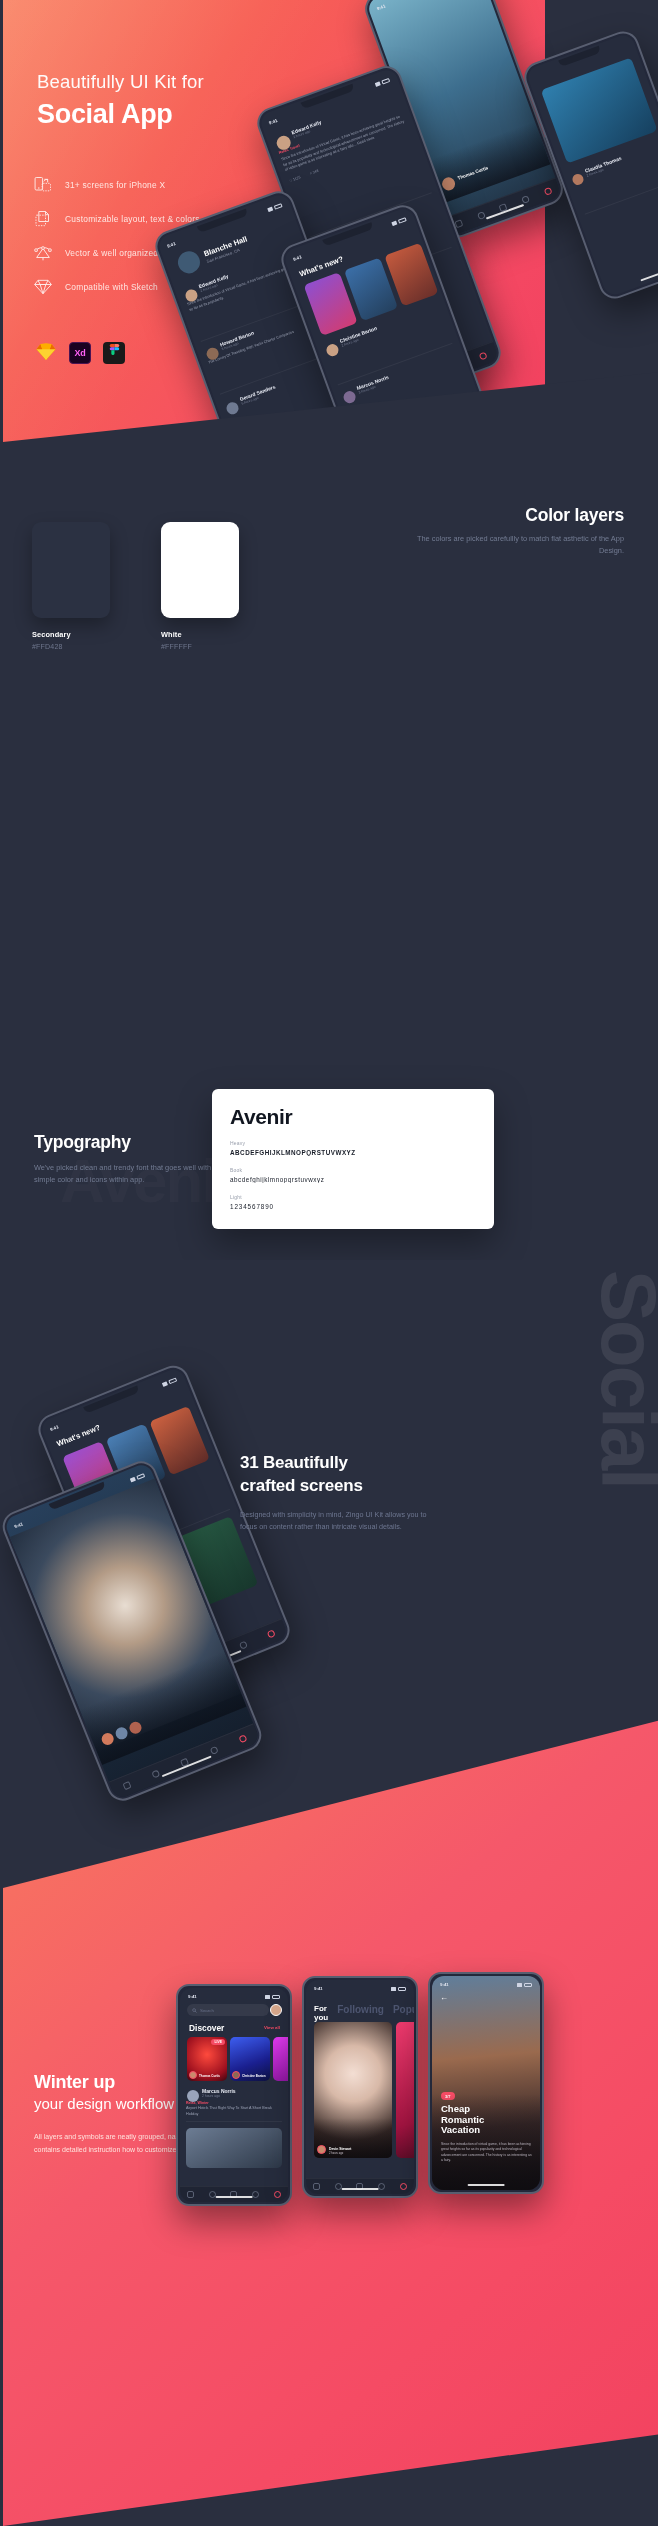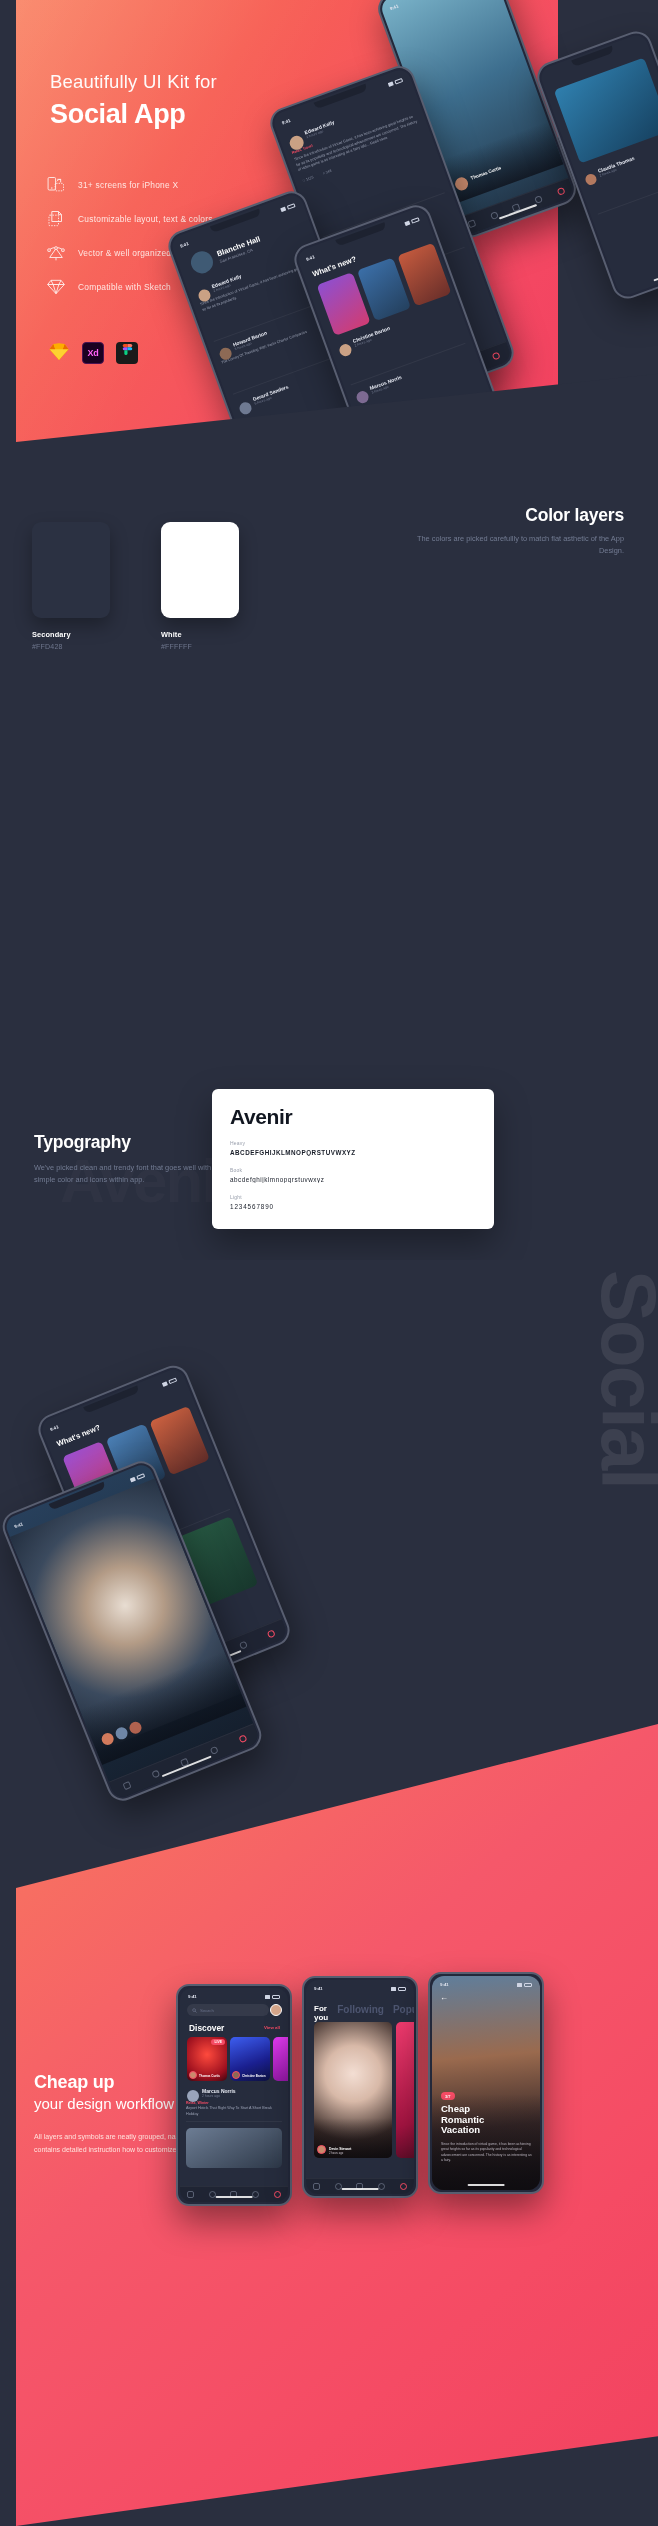--- a/index.html
+++ b/index.html
@@ -6,21 +6,21 @@
   html,body { background:#2a2f3f; }
   body {
     width:658px; height:2526px; position:relative; overflow:hidden;
     font-family:"Liberation Sans", sans-serif;
     -webkit-font-smoothing:antialiased;
   }
 
   .stage { position:absolute; inset:0; width:658px; height:2526px; }
 
   
-  .band { position:absolute; left:16px; width:542px; }
+  .band { position:absolute; left:3px; width:542px; }
   .band-dark { background:#2a2f3f; }
 
   
   #hero { top:0; height:470px; }
   #hero .hero-bg {
     position:absolute; inset:0;
     background:linear-gradient(125deg,#f98060 0%,#f76055 30%,#f54b64 70%,#f2415f 100%);
   }
   #hero .hero-sheen {
     position:absolute; inset:0;
@@ -559,31 +559,36 @@
         <span class="tb"></span>
         <span class="tb" style="border-radius:50%"></span>
         <span class="tb"></span>
         <span class="tb" style="border-radius:50%"></span>
         <span class="tb act" style="border-radius:50%"></span>
       </div>
       <div class="homebar"></div>
     </div>
   </div>
 
+  <div class="s31-text">
+    <div class="s31-h">31 Beautifully</div>
+    <div class="s31-h">crafted screens</div>
+    <div class="s31-body">Designed with simplicity in mind, Zingo UI Kit allows you to focus on content rather than intricate visual details.</div>
+  </div>
 
   <section class="band" id="bottom">
     <div class="bot-red"></div>
     <div class="bot-topcut"></div>
     <div class="bot-botcut"></div>
   </section>
 
   <div class="ghost-social">Social</div>
 
   <div class="speed-text">
-    <div class="speed-h">Cheap up</div>
+    <div class="speed-h">Winter up</div>
     <div class="speed-h2">your design workflow</div>
     <div class="speed-b">All layers and symbols are neatly grouped, named and organized. It also contains detailed instruction how to customize colors, fonts and styles.</div>
   </div>
 
   <div class="phone" style="left:176px; top:1984px; width:116px; height:222px; border-radius:13px; z-index:6;">
     <div class="scr">
       <div class="statusbar" style="top:5px;">
         <span>9:41</span>
         <span class="sb-ico">
             <span class="sb-bar"></span>

